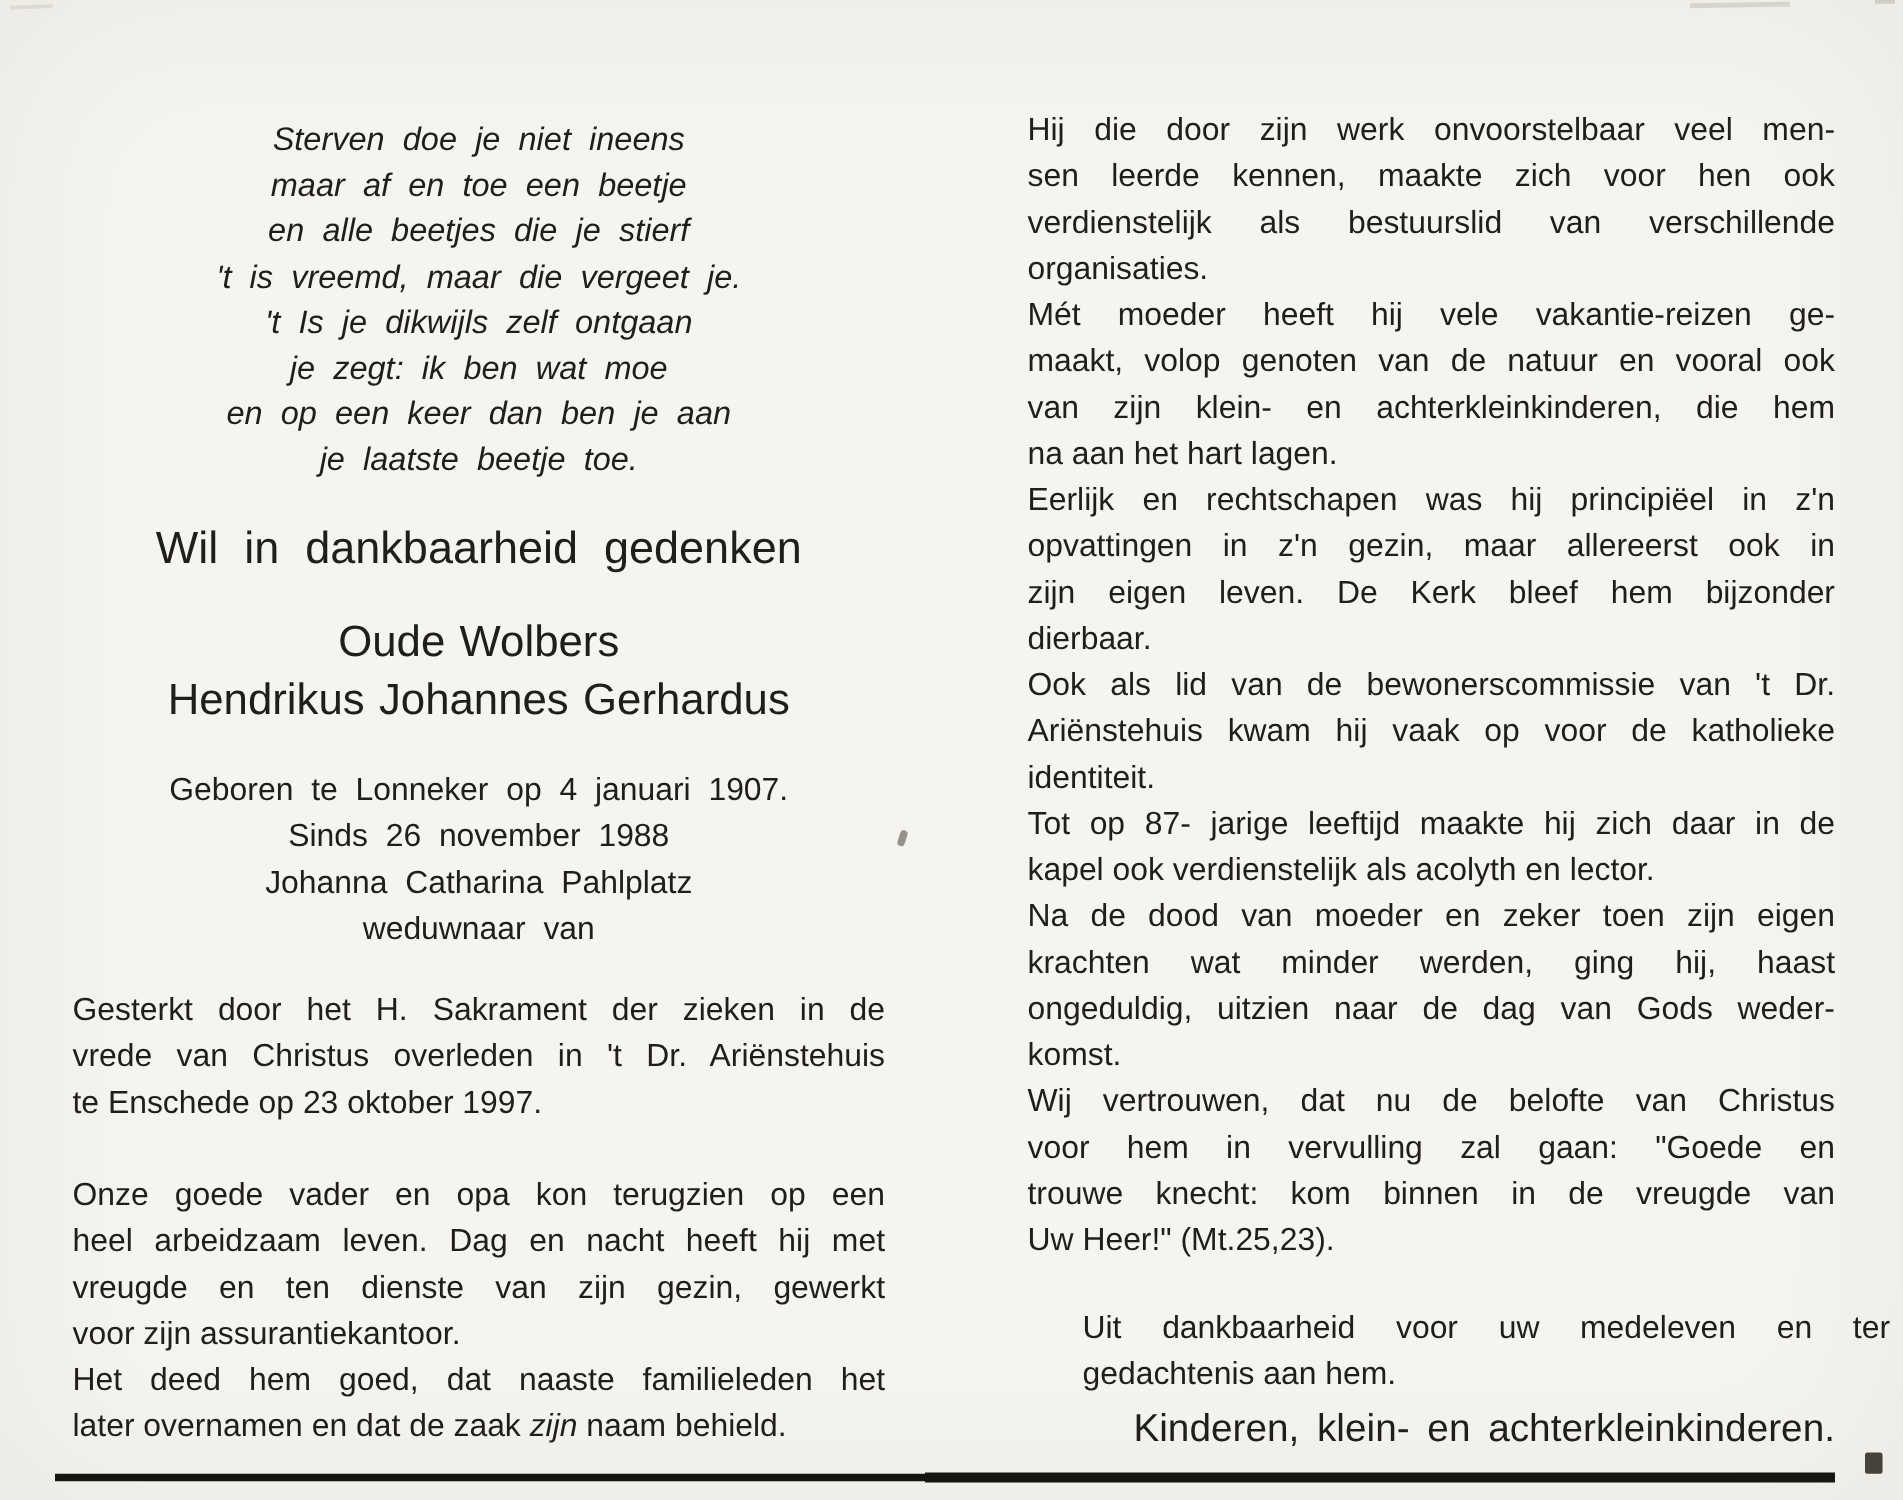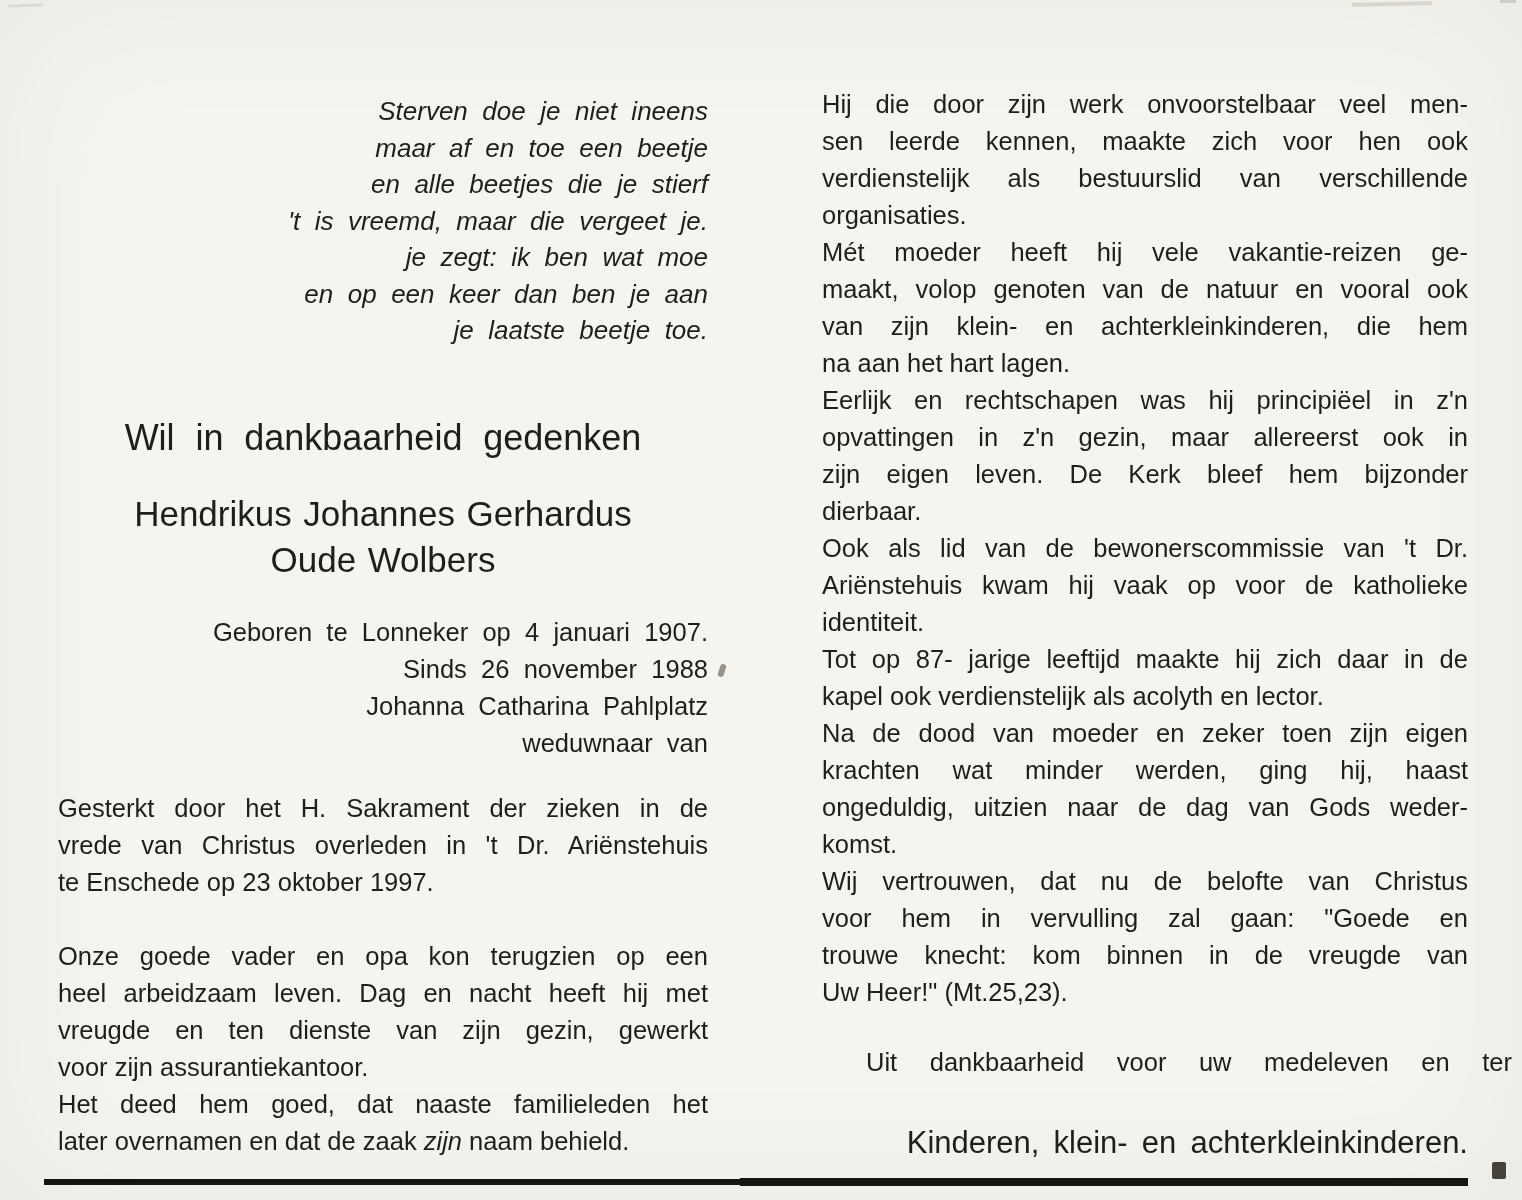--- a/index.html
+++ b/index.html
@@ -10,21 +10,21 @@
     position:relative; width:1522px; height:1200px;
     background:var(--paper); color:var(--ink); overflow:hidden;
     box-shadow: inset 0 0 150px rgba(60,55,40,0.06);
   }
   .block { position:absolute; }
   .body-text { font-size:25.5px; line-height:37px; }
   .jline { white-space:nowrap; }
   .justified .jline { text-align:justify; text-align-last:justify; }
   .justified .jline.last { text-align:left; text-align-last:left; }
   .centered .jline { text-align:center; }
-  .wordy .jline { word-spacing:0.28em;text-align:right; }
+  .wordy .jline { word-spacing:0.28em; }
 
   .poem {
     left:58px; top:93px; width:650px;
     font-style:italic; font-size:26px; line-height:36.5px;
   }
   .intro {
     left:58px; top:419px; width:650px;
     font-size:36px; line-height:37px; text-align:center; word-spacing:0.3em;
   }
   .name {
@@ -62,30 +62,31 @@
 </head>
 <body>
 
 <div class="page">
 
   <div class="block poem centered wordy">
       <div class="jline">Sterven doe je niet ineens</div>
       <div class="jline">maar af en toe een beetje</div>
       <div class="jline">en alle beetjes die je stierf</div>
       <div class="jline">'t is vreemd, maar die vergeet je.</div>
+      <div class="jline">'t Is je dikwijls zelf ontgaan</div>
       <div class="jline">je zegt: ik ben wat moe</div>
       <div class="jline">en op een keer dan ben je aan</div>
       <div class="jline last">je laatste beetje toe.</div>
     </div>
 
   <div class="block intro">Wil in dankbaarheid gedenken</div>
 
   <div class="block name centered">
+      <div class="jline last">Oude Wolbers</div>
       <div class="jline">Hendrikus Johannes Gerhardus</div>
-      <div class="jline last">Oude Wolbers</div>
     </div>
 
   <div class="block birth body-text centered wordy">
       <div class="jline">Geboren te Lonneker op 4 januari 1907.</div>
       <div class="jline">Sinds 26 november 1988</div>
       <div class="jline last">Johanna Catharina Pahlplatz</div>
       <div class="jline">weduwnaar van</div>
     </div>
 
   <div class="block p-sacrament body-text justified">
@@ -143,20 +144,21 @@
     <div class="para">
         <div class="jline">Wij vertrouwen, dat nu de belofte van Christus</div>
         <div class="jline">voor hem in vervulling zal gaan: "Goede en</div>
         <div class="jline">trouwe knecht: kom binnen in de vreugde van</div>
         <div class="jline last">Uw Heer!" (Mt.25,23).</div>
       </div>
   </div>
 
   <div class="block r-closing body-text justified">
       <div class="jline">Uit dankbaarheid voor uw medeleven en ter</div>
+      <div class="jline last">gedachtenis aan hem.</div>
     </div>
 
   <div class="block r-signature">Kinderen, klein- en achterkleinkinderen.</div>
 
   <div class="rule-bottom"></div>
   <div class="rule-bottom-right"></div>
   <div class="artifact a-top-left"></div>
   <div class="artifact a-top-right"></div>
   <div class="artifact a-corner-right"></div>
   <div class="artifact a-speck-mid"></div>

